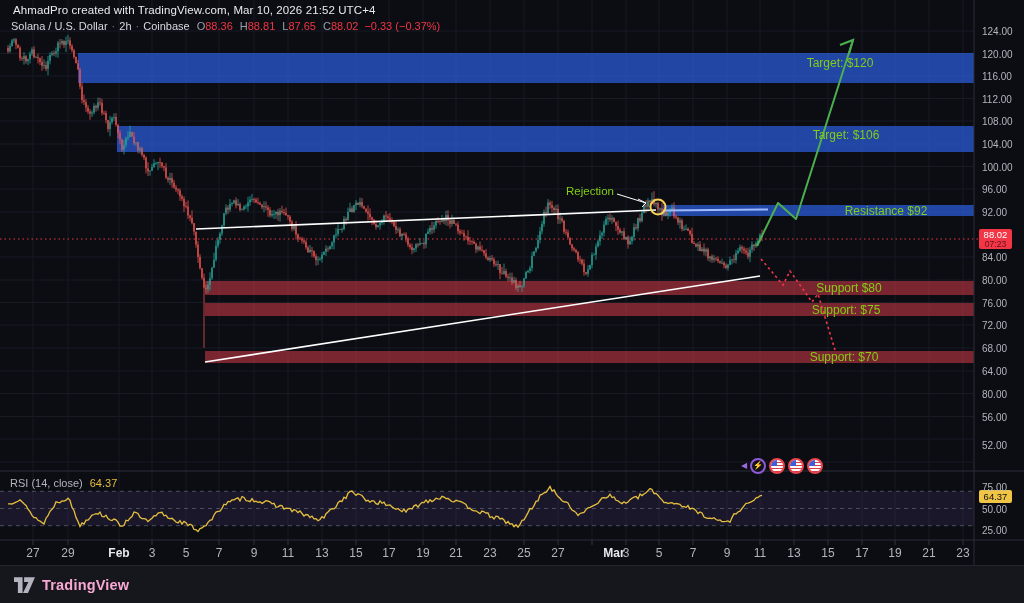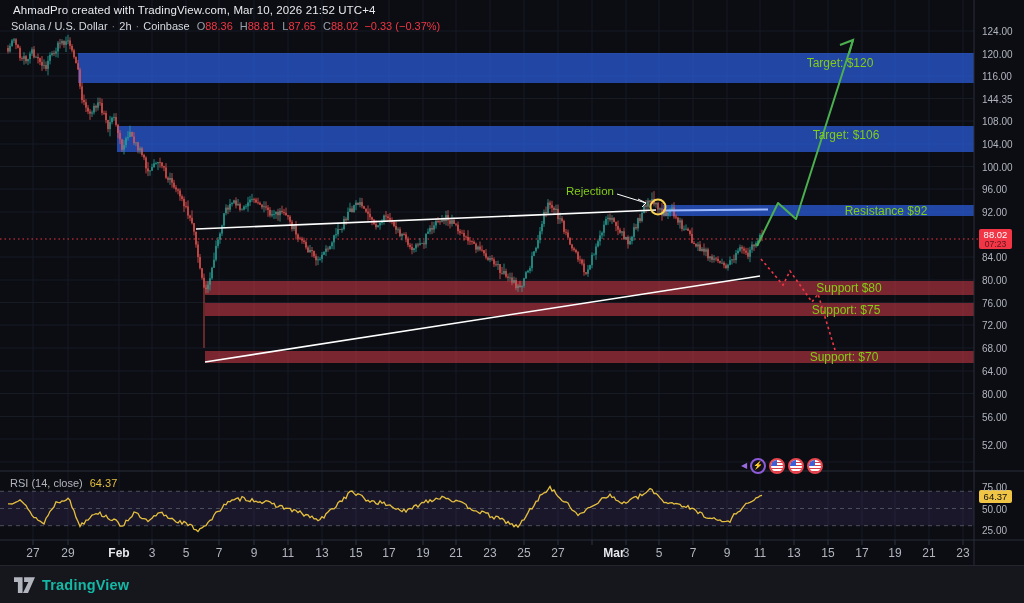--- a/index.html
+++ b/index.html
@@ -27,21 +27,21 @@
              border-radius:2px;color:#0b0d12;font-size:9.5px;text-align:center;line-height:13px;}
   .events{position:absolute;left:741px;top:458px;display:flex;align-items:center;gap:3px;}
   .ev-mark{color:#9a6ae0;font-size:8px;line-height:8px;}
   .ev{width:12px;height:12px;border-radius:50%;position:relative;overflow:hidden;}
   .ev.lightning{border:2px solid #8e5bd8;background:#14101e;color:#b79af0;font-size:8px;
                 line-height:12px;text-align:center;overflow:visible;}
   .ev.flag{border:2px solid #e8454f;background:repeating-linear-gradient(180deg,#ffffff 0 1.5px,#d43d47 1.5px 3px);}
   .ev.flag::after{content:'';position:absolute;left:0;top:0;width:6px;height:6px;background:#3c5fd7;}
   .toolbar{position:absolute;left:0;top:565px;width:1024px;height:38px;background:#15171c;
            border-top:1px solid #23262f;display:flex;align-items:center;}
-  .brand{display:flex;align-items:center;gap:7px;margin-left:14px;color:#14b8a6;}
+  .brand{display:flex;align-items:center;gap:7px;margin-left:14px;color:#f9a8d4;}
   .brand .name{font-size:14.5px;font-weight:bold;letter-spacing:.2px;}
 </style>
 </head>
 <body>
 
 <div class="app">
   <svg id="chart" width="1024" height="603">
       <line x1="33" y1="0" x2="33" y2="540" stroke="#171b24" stroke-width="1"></line>
       <line x1="68" y1="0" x2="68" y2="540" stroke="#171b24" stroke-width="1"></line>
       <line x1="119" y1="0" x2="119" y2="540" stroke="#171b24" stroke-width="1"></line>
@@ -942,21 +942,21 @@
       <svg width="21" height="17" viewBox="0 0 27 21">
         <path d="M0 0 H11 V20 H5 V6 H0 Z" fill="#b2b5be"></path>
         <path d="M13 0 H27 L18 20 H11.5 L18.5 6 H13 Z" fill="#b2b5be"></path>
       </svg>
       <span class="name">TradingView</span>
     </div>
   </div>
 <div class="ptick" style="top: 31px;">124.00</div>
     <div class="ptick" style="top: 38px; margin-top: 16px;">120.00</div>
     <div class="ptick" style="top: 76px;">116.00</div>
-    <div class="ptick" style="top: 98.5px;">144.35</div>
+    <div class="ptick" style="top: 98.5px;">112.00</div>
     <div class="ptick" style="top: 121px;">108.00</div>
     <div class="ptick" style="top: 144px;">104.00</div>
     <div class="ptick" style="top: 166.5px;">100.00</div>
     <div class="ptick" style="top: 189px;">96.00</div>
     <div class="ptick" style="top: 212px;">92.00</div>
     <div class="ptick" style="top: 257px;">84.00</div>
     <div class="ptick" style="top: 280px;">80.00</div>
     <div class="ptick" style="top: 302.5px;">76.00</div>
     <div class="ptick" style="top: 325px;">72.00</div>
     <div class="ptick" style="top: 348px;">68.00</div>

